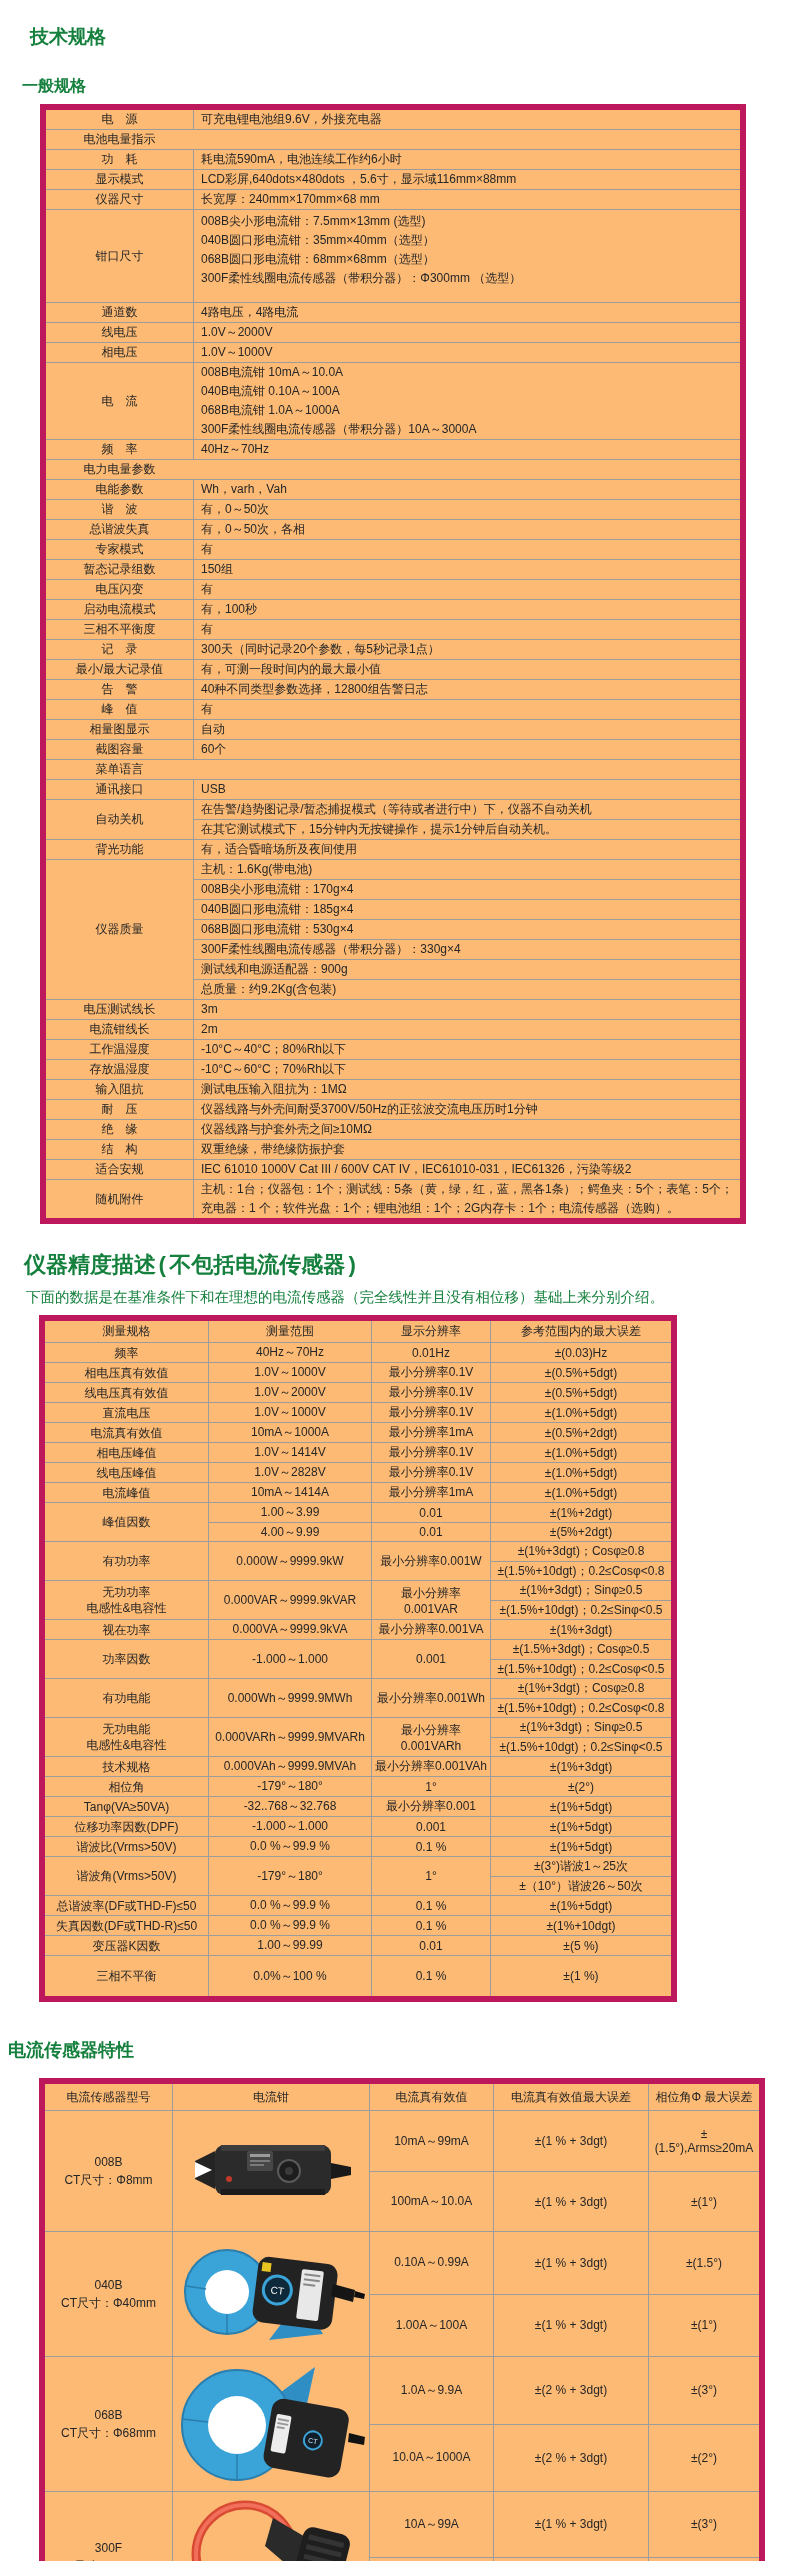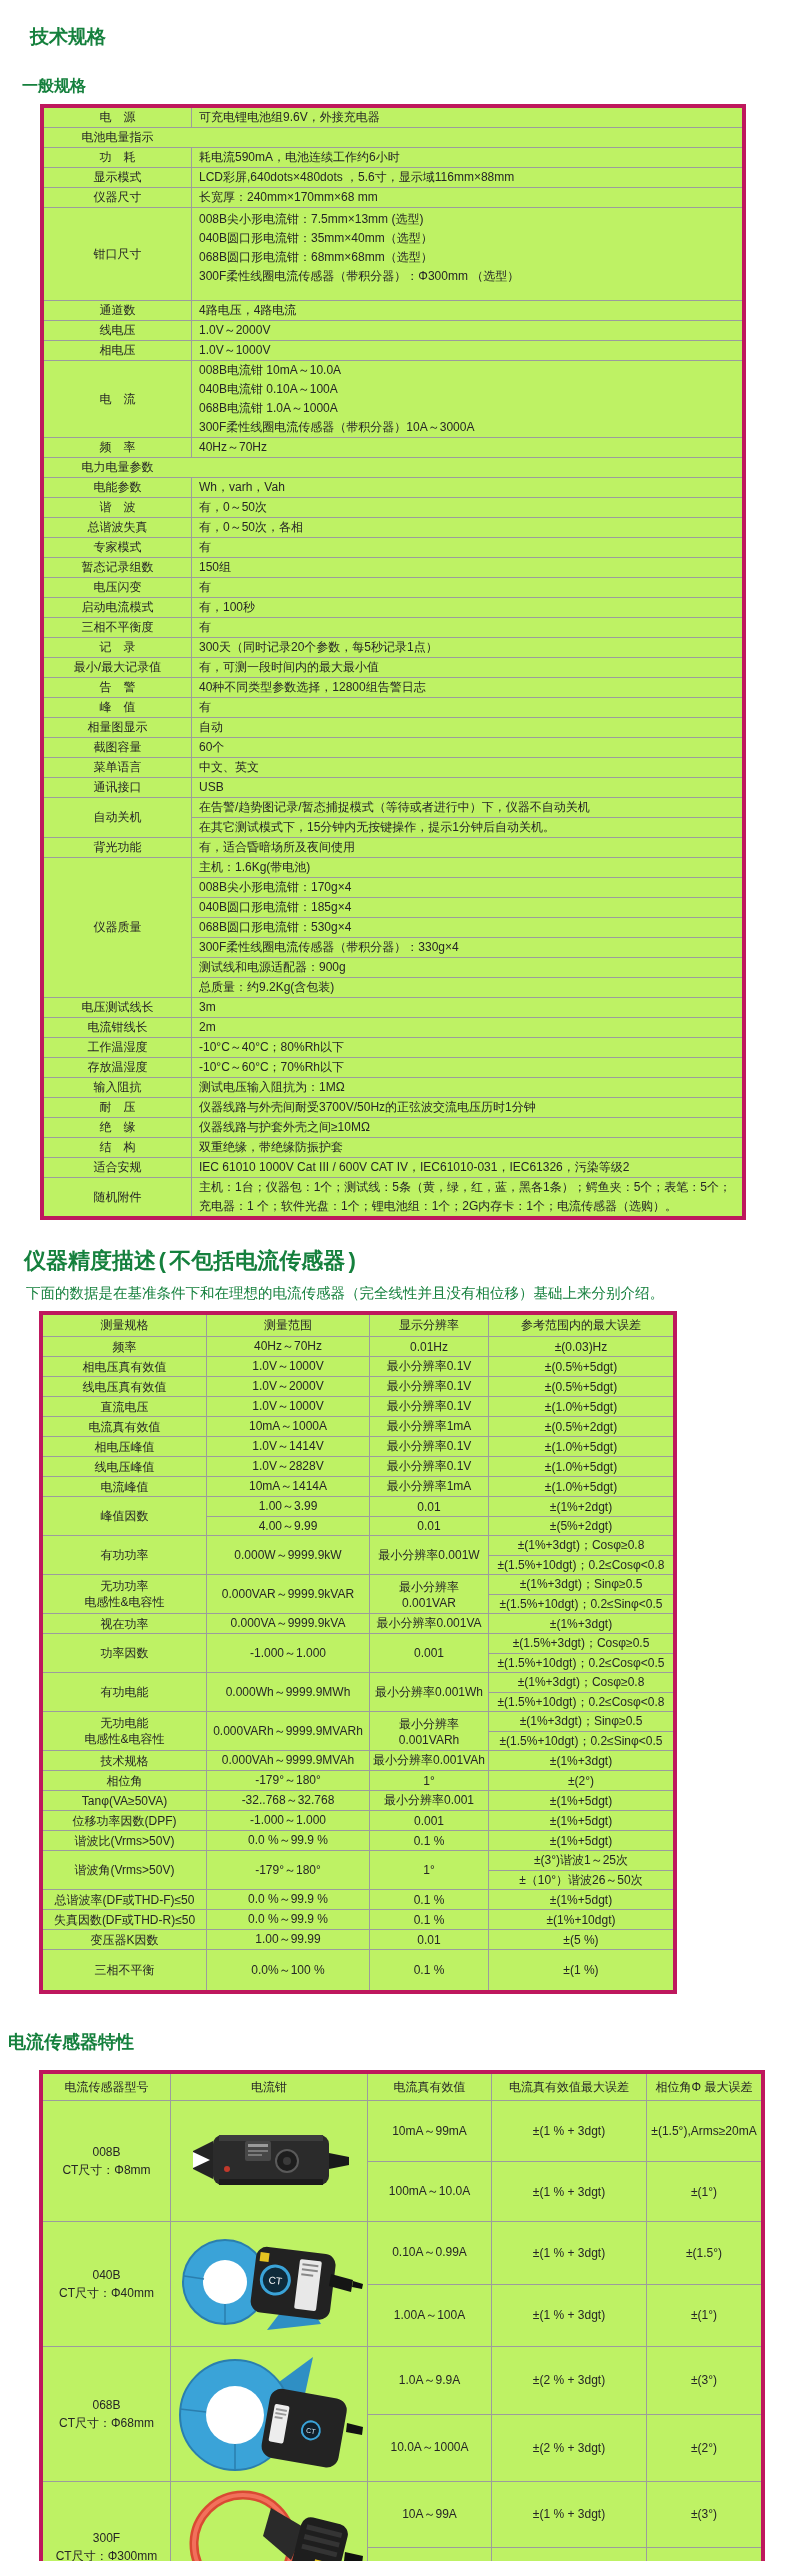--- a/index.html
+++ b/index.html
@@ -25,21 +25,21 @@
   .intro {
     font-family: "Liberation Serif", serif;
     font-size: 14.5px;
     line-height: 21px;
     color: #15803d;
     margin: 2px 0 7px 26px;
     width: 745px;
   }
 
   
-  .tbl { border: 4px solid #be185d; font-size: 12px; background: #bef264; }
+  .tbl { border: 6px solid #be185d; font-size: 12px; background: #fdba74; }
 
   
   #t1 { margin-left: 40px; width: 706px; }
   .t1-row { display: flex; border-top: 1px solid #9c9c9c; }
   .t1-row:first-child { border-top: none; }
   .t1-label {
     flex: 0 0 147px; width: 147px;
     display: flex; align-items: center; justify-content: center;
     text-align: center; padding: 1px 2px;
   }
@@ -255,23 +255,20 @@
         </div>
       </div>
       <div class="t1-row">
         <div class="t1-label">截图容量</div>
         <div class="t1-val">
           <div class="t1-line">60个</div>
         </div>
       </div>
       <div class="t1-row">
         <div class="t1-label">菜单语言</div>
-        <div class="t1-val">
-          <div class="t1-line">中文、英文</div>
-        </div>
       </div>
       <div class="t1-row">
         <div class="t1-label">通讯接口</div>
         <div class="t1-val">
           <div class="t1-line">USB</div>
         </div>
       </div>
       <div class="t1-row">
         <div class="t1-label">自动关机</div>
         <div class="t1-val divided">

